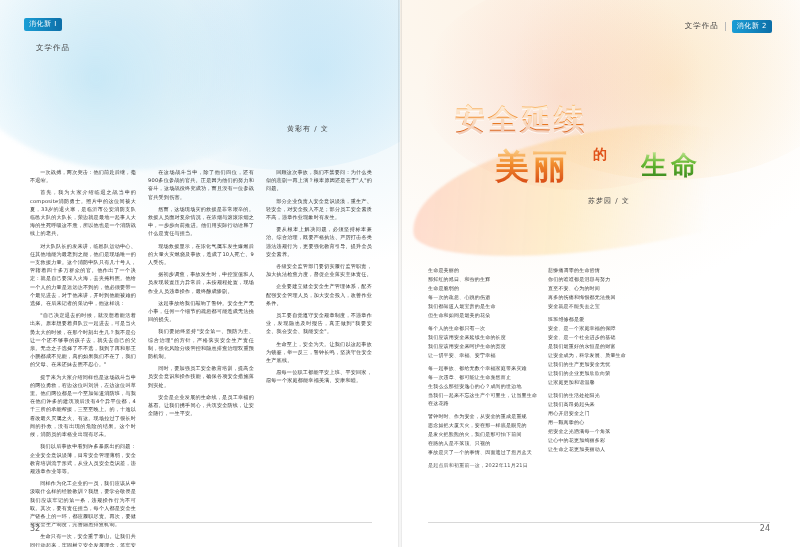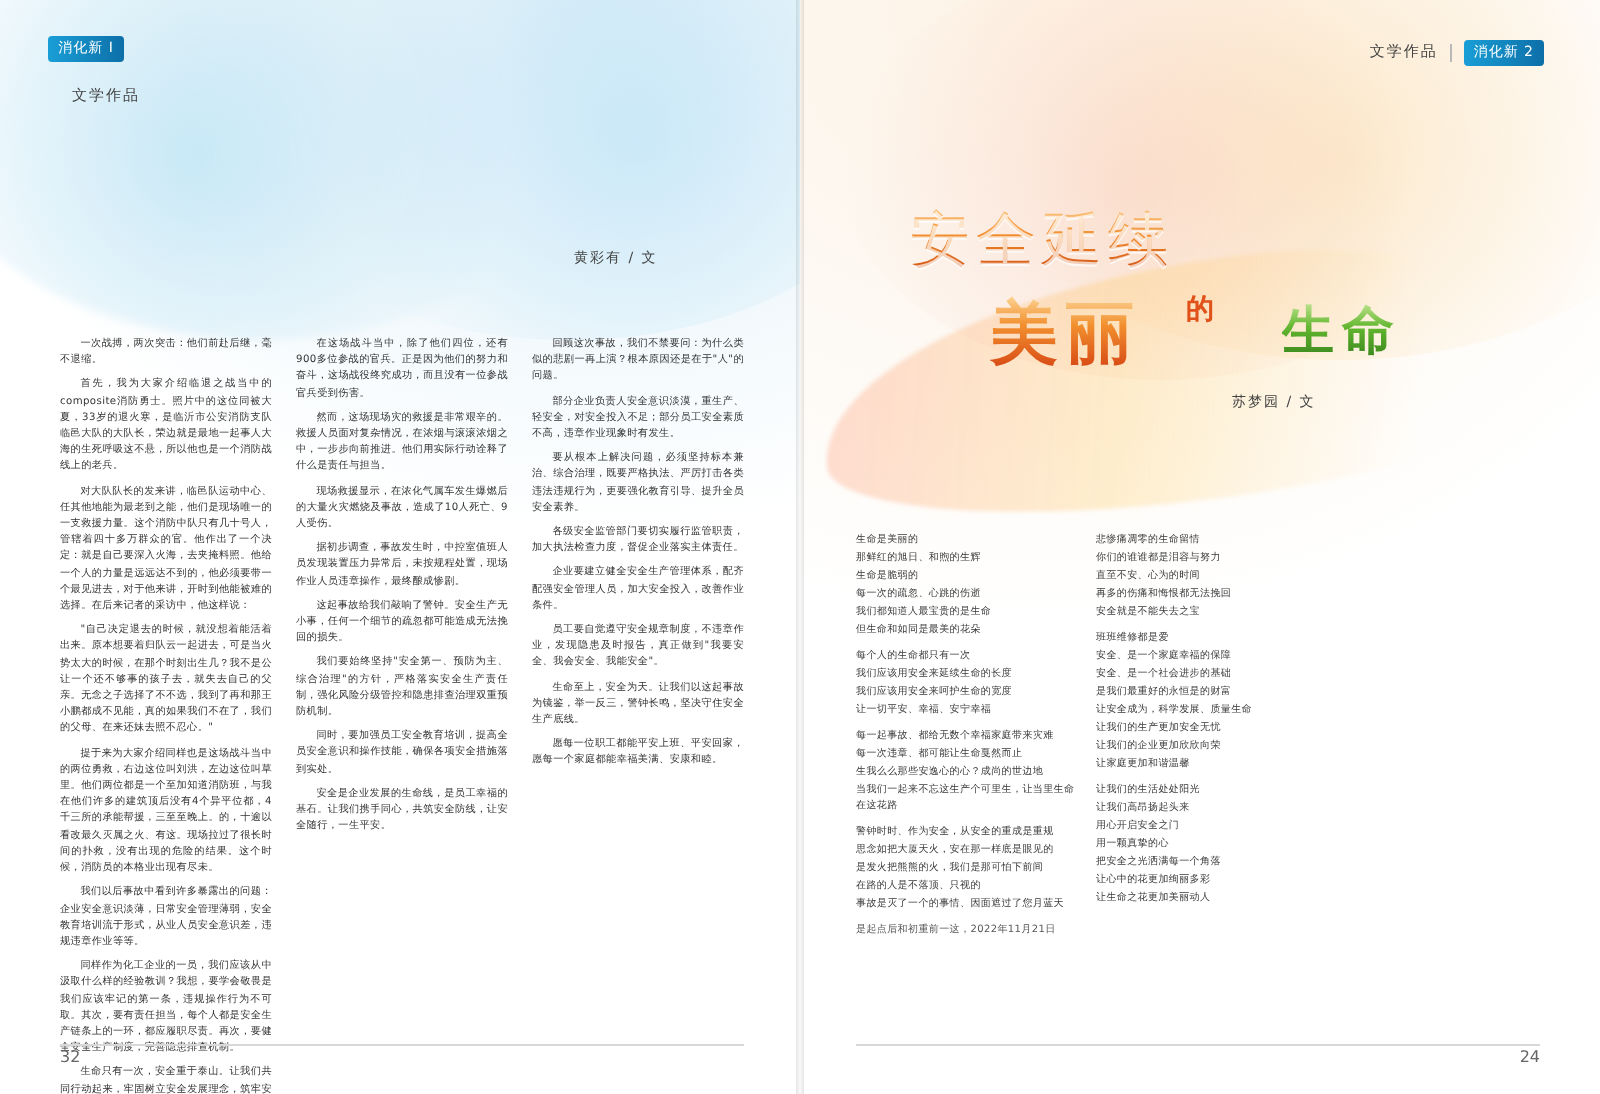--- a/index.html
+++ b/index.html
@@ -104,21 +104,21 @@
   }
   .byline-l{
     position:absolute;left:262px;top:124px;
     font-size:7px;color:#444;letter-spacing:1px;margin-left:25px;
   }
   .title-r{
     position:absolute;left:455px;top:100px;width:320px;height:110px;
   }
   .title-r .l1{
     position:absolute;left:0;top:0;
-    font-size:30px;font-weight:normal;letter-spacing:3px;
+    font-size:30px;font-weight:bold;letter-spacing:3px;
     background:linear-gradient(180deg,#ffd89a 0%,#f08a2a 45%,#c8410f 100%);
     -webkit-background-clip:text;background-clip:text;color:transparent;
     text-shadow:0 1px 0 rgba(255,255,255,.7);
   }
   .title-r .l2{
     position:absolute;left:40px;top:44px;
     font-size:34px;font-weight:bold;letter-spacing:4px;
     background:linear-gradient(180deg,#ffe7b0 0%,#f2902f 40%,#d0360d 100%);
     -webkit-background-clip:text;background-clip:text;color:transparent;
   }
@@ -126,21 +126,21 @@
     position:absolute;left:138px;top:46px;
     font-size:14px;font-weight:bold;color:#e0521a;
   }
   .title-r .l3{
     position:absolute;left:186px;top:48px;
     font-size:26px;font-weight:bold;letter-spacing:4px;
     background:linear-gradient(180deg,#d6f0a8 0%,#62b62f 45%,#2f7a18 100%);
     -webkit-background-clip:text;background-clip:text;color:transparent;
   }
   .byline-r{
-    position:absolute;left:616px;top:196px;
+    position:absolute;left:588px;top:196px;
     font-size:7px;color:#444;letter-spacing:1px;
   }
   
   .cols{
     position:absolute;display:flex;gap:12px;
   }
   .cols-left{left:30px;top:168px;width:342px;}
   .col{
     width:106px;
     font-size:5.1px;line-height:8.2px;

